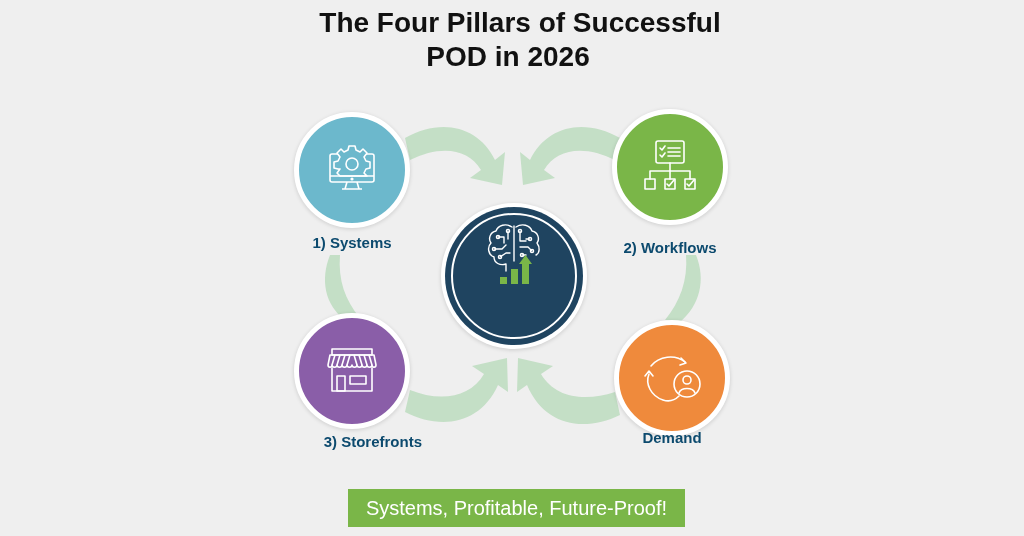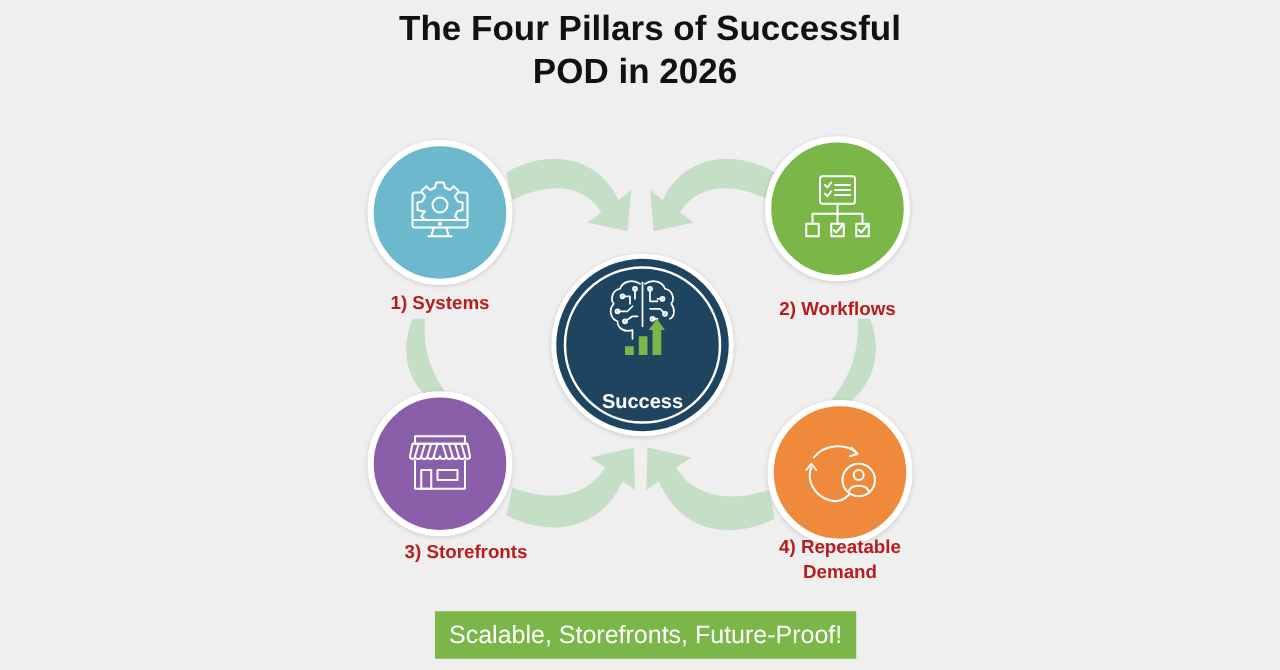--- a/index.html
+++ b/index.html
@@ -3,21 +3,21 @@
   <meta charset="utf-8">
   <style>
     html, body { margin:0; padding:0; }
     body { width:1024px; height:536px; background:#efefef; position:relative; overflow:hidden; font-family:"Liberation Sans", "DejaVu Sans", sans-serif; }
     .title { position:absolute; left:0; width:1024px; text-align:center; font-weight:bold; font-size:28px; color:#111; line-height:34px; }
     .title.l1 { top:6px; left:8px; }
     .title.l2 { top:40px; left:-4px; }
     svg.arrows { position:absolute; left:0; top:0; }
     .node { position:absolute; border-radius:50%; box-sizing:border-box; border:5px solid #fff; box-shadow:0 1px 4px rgba(0,0,0,0.15); display:flex; align-items:center; justify-content:center; }
     .node svg { display:block; }
-    .label { position:absolute; font-weight:bold; font-size:15px; color:#b91c1c; text-align:center; line-height:20px; }
+    .label { position:absolute; font-weight:bold; font-size:15px; color:#0c4a6e; text-align:center; line-height:20px; }
     .center { position:absolute; left:441px; top:203px; width:146px; height:146px; border-radius:50%; background:#fff; box-shadow:0 1px 4px rgba(0,0,0,0.15); }
     .center-inner { position:absolute; left:4px; top:4px; width:138px; height:138px; border-radius:50%; background:#1f4460; }
     .center-ring { position:absolute; left:6px; top:6px; width:122px; height:122px; border-radius:50%; border:2px solid #fff; }
     .center-text { position:absolute; left:0; width:138px; text-align:center; color:#fff; font-weight:bold; font-size:16px; line-height:18px; }
     .banner { position:absolute; left:348px; top:489px; width:337px; height:38px; background:#7ab648; color:#fff; font-size:20px; display:flex; align-items:center; justify-content:center; }
   </style>
 </head>
 <body>
 
 <div>
@@ -90,21 +90,20 @@
         <circle cx="46" cy="18" r="1.6"></circle>
         <circle cx="48" cy="30" r="1.6"></circle>
         <circle cx="38" cy="34" r="1.6"></circle>
       <g fill="#7ab648" stroke="none">
         <rect x="16" y="56" width="7" height="7"></rect>
         <rect x="27" y="48" width="7" height="15"></rect>
         <rect x="38" y="42" width="7" height="21"></rect>
         <path d="M35,43 L41.5,34 L48,43 Z"></path>
       </g>
     </svg>
-    <div class="center-text" style="top:106px;">Success</div>
   </div>
 </div>
 
 <div class="node" style="left:294px;top:313px;width:116px;height:116px;background:#8a5ea8;">
   <svg width="60" height="56" viewBox="0 0 60 56" fill="none" stroke="#fff" stroke-width="1.6" stroke-linejoin="round">
     <rect x="10" y="6" width="40" height="6"></rect>
     <path d="M8,12 H52 L54,22 C54,25 50,25 50,22 C50,25 45,25 45,22 C45,25 40,25 40,22 C40,25 35,25 35,22 C35,25 30,25 30,22 C30,25 25,25 25,22 C25,25 20,25 20,22 C20,25 15,25 15,22 C15,25 10,25 10,22 C10,25 6,25 6,22 Z"></path>
     <path d="M13,12 L10,22 M18,12 L15,22 M23,12 L20,22 M28,12 L25,22 M32,12 L35,22 M37,12 L40,22 M42,12 L45,22 M47,12 L50,22"></path>
     <path d="M10,25 V48 H50 V25"></path>
     <rect x="15" y="33" width="8" height="15"></rect>
@@ -118,17 +117,16 @@
     <path d="M14,18 C22,8 38,6 48,14"></path>
     <path d="M44,10 L49,15 L43,17"></path>
     <path d="M12,26 C8,36 14,48 26,52 C32,54 38,52 42,48"></path>
     <path d="M8,28 L12,23 L16,28"></path>
     <circle cx="50" cy="36" r="13"></circle>
     <circle cx="50" cy="32" r="4"></circle>
     <path d="M42,45 C44,39 56,39 58,45"></path>
   </svg>
 </div>
 <div class="label" style="left:602px;top:428px;width:140px;">
-  <div>4) Repeatable</div>
   <div>Demand</div>
 </div>
 
-<div class="banner">Scalable, Storefronts, Future-Proof!</div>
+<div class="banner">Systems, Profitable, Future-Proof!</div>
 
 </body></html>

